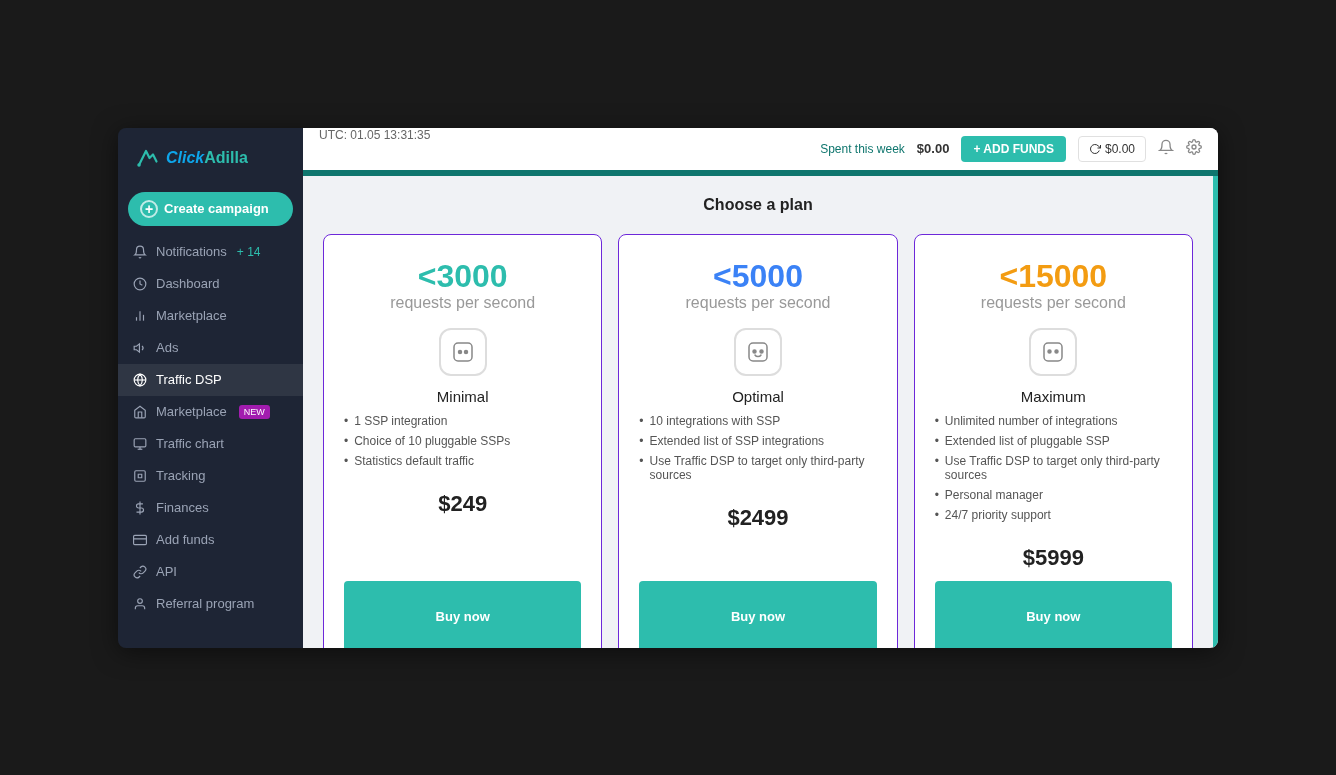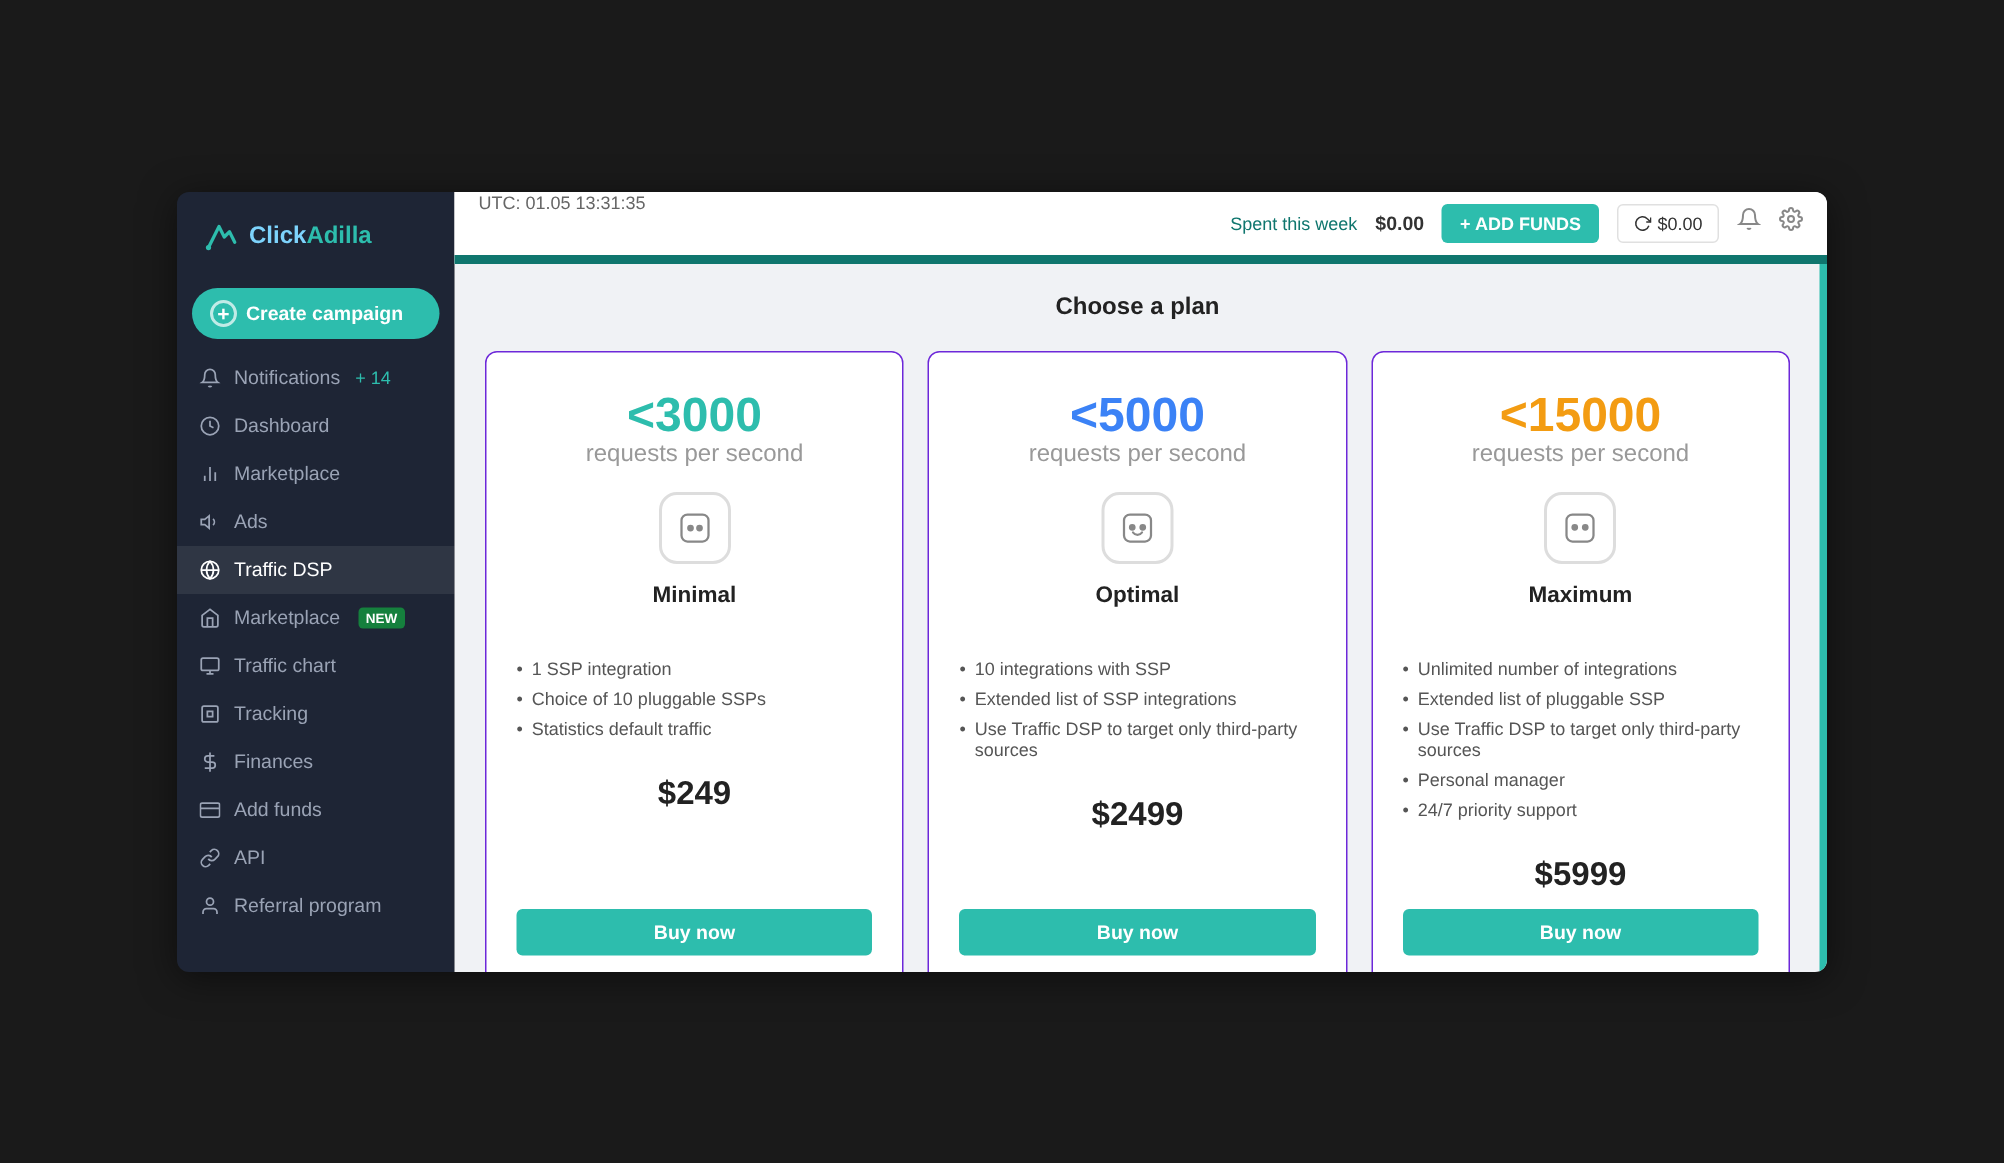--- a/index.html
+++ b/index.html
@@ -81,24 +81,24 @@
     }
     .nav-item .icon {
       width: 16px;
       height: 16px;
       display: flex;
       align-items: center;
       justify-content: center;
       flex-shrink: 0;
     }
     .nav-item .badge-new {
-      background: #15803d;
+      background: #a21caf;
       color: #fff;
       font-size: 9px;
-      font-weight: 700;
+      font-weight: 400;
       padding: 2px 5px;
       border-radius: 3px;
       margin-left: 4px;
     }
     .nav-item .badge-count {
       color: #2dbdad;
       font-size: 12px;
       margin-left: 2px;
     }
     
@@ -199,23 +199,23 @@
       border-radius: 12px;
       display: flex;
       align-items: center;
       justify-content: center;
       font-size: 20px;
       color: #888;
       margin-bottom: 12px;
     }
     .plan-name {
       font-size: 15px;
-      font-weight: 700;
+      font-weight: 400;
       color: #222;
-      margin-bottom: 31px;
+      margin-bottom: 6px;
     }
     .plan-features {
       list-style: none;
       width: 100%;
       margin-bottom: 20px;
     }
     .plan-features li {
       font-size: 12px;
       color: #555;
       padding: 3px 0;
@@ -236,21 +236,21 @@
       margin-bottom: 10px;
     }
     .buy-btn {
       width: 100%;
       background: #2dbdad;
       border: none;
       border-radius: 4px;
       color: #fff;
       font-size: 13px;
       font-weight: 600;
-      padding: 8px;
+      padding: 28px;
       cursor: pointer;
       margin-top: auto;
     }
     
     .content::-webkit-scrollbar { width: 4px; }
     .content::-webkit-scrollbar-track { background: #f0f2f5; }
     .content::-webkit-scrollbar-thumb { background: #2dbdad; border-radius: 2px; }
     
     .content-wrapper {
       position: relative;
@@ -269,21 +269,21 @@
 
 <div class="app-container">
 
   <div class="sidebar">
     <div class="logo">
       <svg class="logo-icon" viewBox="0 0 32 32" fill="none" xmlns="http://www.w3.org/2000/svg">
         <path d="M8 24 L16 8 L20 16 L24 12 L28 20" stroke="#2dbdad" stroke-width="2.5" fill="none" stroke-linecap="round" stroke-linejoin="round"></path>
         <circle cx="8" cy="24" r="2" fill="#2dbdad"></circle>
       </svg>
       <span style="font-size:16px;font-weight:700;color:#fff;">
-        <span style="color:#7dd3fc;">Click</span><span style="color:#2dbdad;">Adilla</span>
+        <span style="color:#0ea5e9;font-style:italic;">Click</span><span style="color:#2dbdad;">Adilla</span>
       </span>
     </div>
 
     <button class="create-btn">
       <span class="plus-circle">+</span>
       <span>Create campaign</span>
     </button>
 
     <div class="nav-item">
       <span class="icon">

